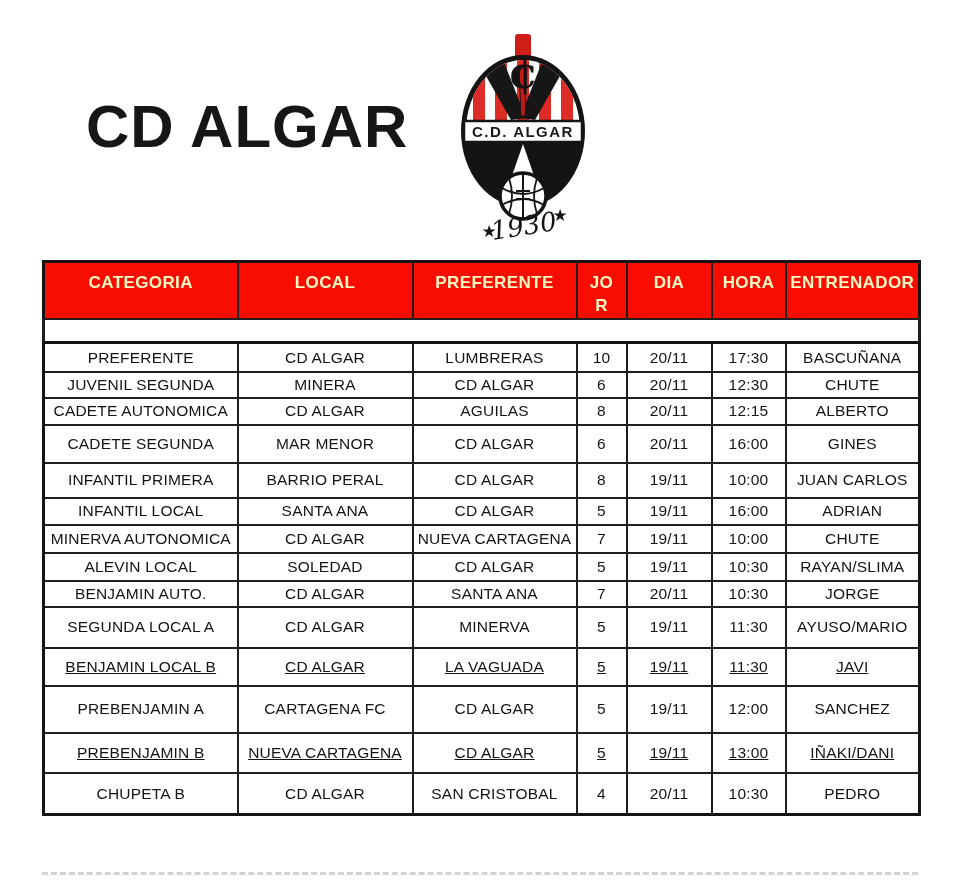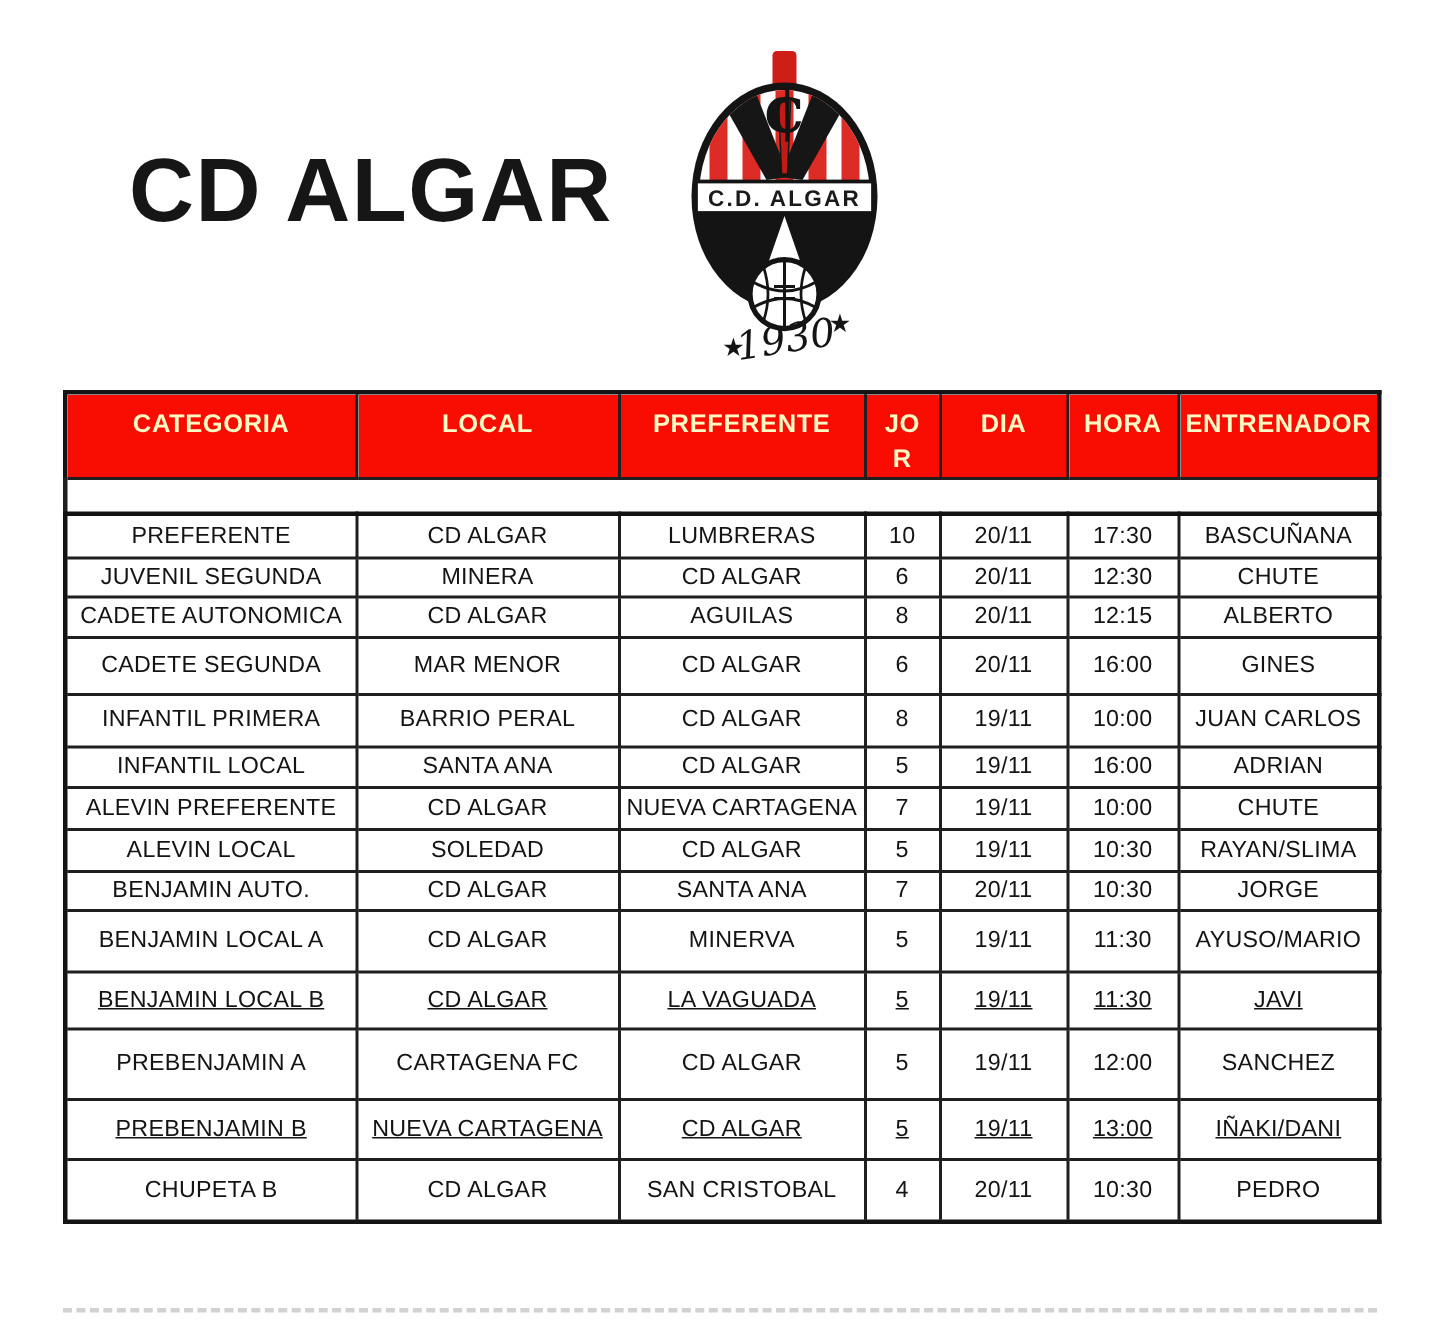--- a/index.html
+++ b/index.html
@@ -244,21 +244,21 @@
       <tr>
         <td>INFANTIL LOCAL</td>
         <td>SANTA ANA</td>
         <td>CD ALGAR</td>
         <td>5</td>
         <td>19/11</td>
         <td>16:00</td>
         <td>ADRIAN</td>
       </tr>
       <tr>
-        <td>ALEVIN PREFERENTE</td>
+        <td>MINERVA AUTONOMICA</td>
         <td>CD ALGAR</td>
         <td>NUEVA CARTAGENA</td>
         <td>7</td>
         <td>19/11</td>
         <td>10:00</td>
         <td>CHUTE</td>
       </tr>
       <tr>
         <td>ALEVIN LOCAL</td>
         <td>SOLEDAD</td>
@@ -271,21 +271,21 @@
       <tr>
         <td>BENJAMIN AUTO.</td>
         <td>CD ALGAR</td>
         <td>SANTA ANA</td>
         <td>7</td>
         <td>20/11</td>
         <td>10:30</td>
         <td>JORGE</td>
       </tr>
       <tr>
-        <td>BENJAMIN LOCAL A</td>
+        <td>SEGUNDA LOCAL A</td>
         <td>CD ALGAR</td>
         <td>MINERVA</td>
         <td>5</td>
         <td>19/11</td>
         <td>11:30</td>
         <td>AYUSO/MARIO</td>
       </tr>
       <tr>
         <td>BENJAMIN LOCAL B</td>
         <td>CD ALGAR</td>

